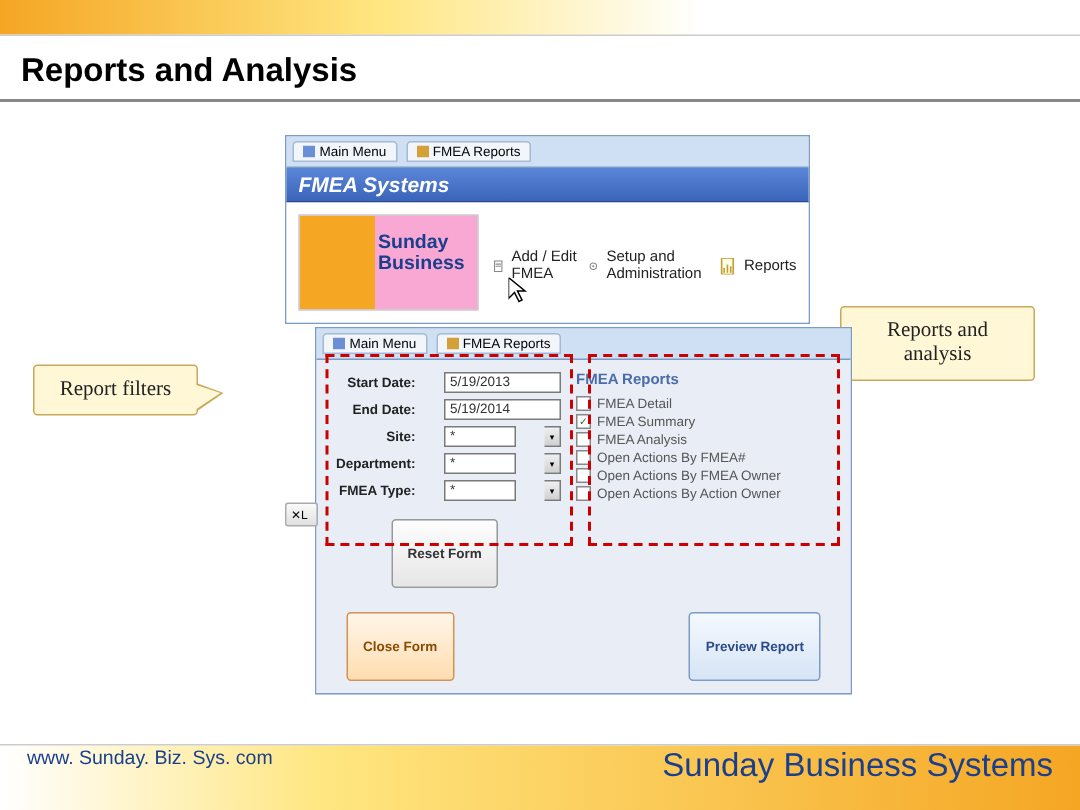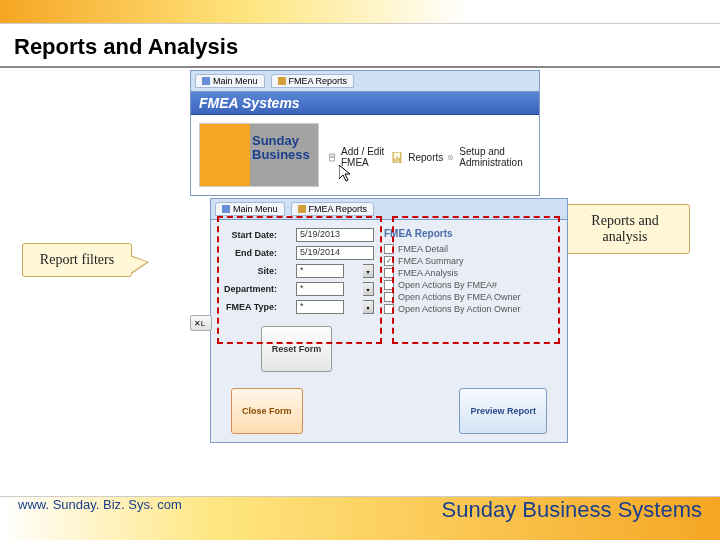--- a/index.html
+++ b/index.html
@@ -24,21 +24,21 @@
     border-bottom: 2px solid #888;
   }
   .content-area {
     position: relative;
     width: 100%;
     height: 400px;
   }
   .screenshot-stage {
     position: absolute;
     left: 190px;
-    top: 2px;
+    top: 22px;
     width: 380px;
     height: 370px;
   }
   
   .win-back {
     position: absolute;
     left: 0; top: 0;
     width: 350px;
     border: 1px solid #7a9cc7;
     background: #e9eef6;
@@ -74,21 +74,21 @@
   .win-back-body {
     background: #fff;
     padding: 8px;
     display: flex;
     gap: 10px;
   }
   .logo-block {
     width: 120px;
     height: 64px;
     border: 1px solid #ccc;
-    background: #a3a3a3;
+    background: #f9a8d4;
     position: relative;
     overflow: hidden;
   }
   .logo-orange {
     position: absolute;
     left: 0; top: 0;
     width: 50px; height: 64px;
     background: #f5a623;
   }
   .logo-text {
@@ -382,33 +382,33 @@
           <div class="nav-item">
             <svg class="icon" viewBox="0 0 10 10">
                 <rect x="1" y="0" width="7" height="10" fill="#fff" stroke="#888"></rect>
                 <line x1="2" y1="3" x2="7" y2="3" stroke="#888"></line>
                 <line x1="2" y1="5" x2="7" y2="5" stroke="#888"></line>
               </svg>
             <span>Add / Edit FMEA</span>
           </div>
           <div class="nav-item">
             <svg class="icon" viewBox="0 0 10 10">
+                <circle cx="5" cy="5" r="3" fill="none" stroke="#888"></circle>
+                <circle cx="5" cy="5" r="1" fill="#888"></circle>
+              </svg>
+            <span>Setup and Administration</span>
+          </div>
+          <div class="nav-item">
+            <svg class="icon" viewBox="0 0 10 10">
                 <rect x="1" y="0" width="7" height="10" fill="#ffe" stroke="#c4a030"></rect>
                 <rect x="2" y="6" width="1" height="3" fill="#c4a030"></rect>
                 <rect x="4" y="4" width="1" height="5" fill="#c4a030"></rect>
                 <rect x="6" y="5" width="1" height="4" fill="#c4a030"></rect>
               </svg>
             <span>Reports</span>
-          </div>
-          <div class="nav-item">
-            <svg class="icon" viewBox="0 0 10 10">
-                <circle cx="5" cy="5" r="3" fill="none" stroke="#888"></circle>
-                <circle cx="5" cy="5" r="1" fill="#888"></circle>
-              </svg>
-            <span>Setup and Administration</span>
           </div>
         </div>
       </div>
     </div>
     <div class="cursor-arrow">
       <svg viewBox="0 0 14 18">
           <path d="M0,0 L0,14 L4,10 L7,16 L9,15 L6,9 L11,9 Z" fill="#fff" stroke="#000"></path>
         </svg>
     </div>
 

